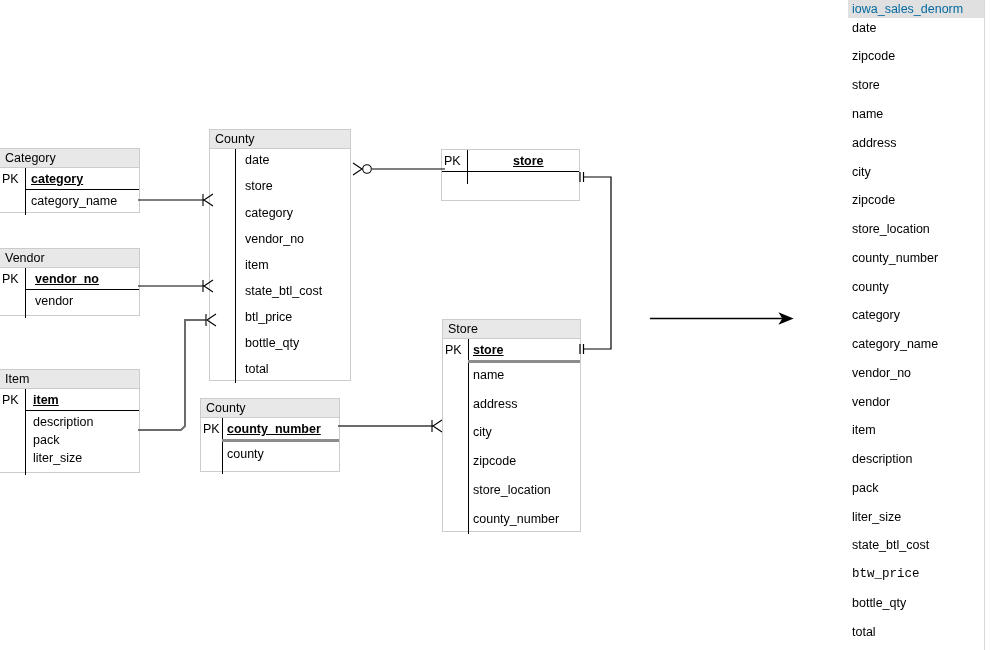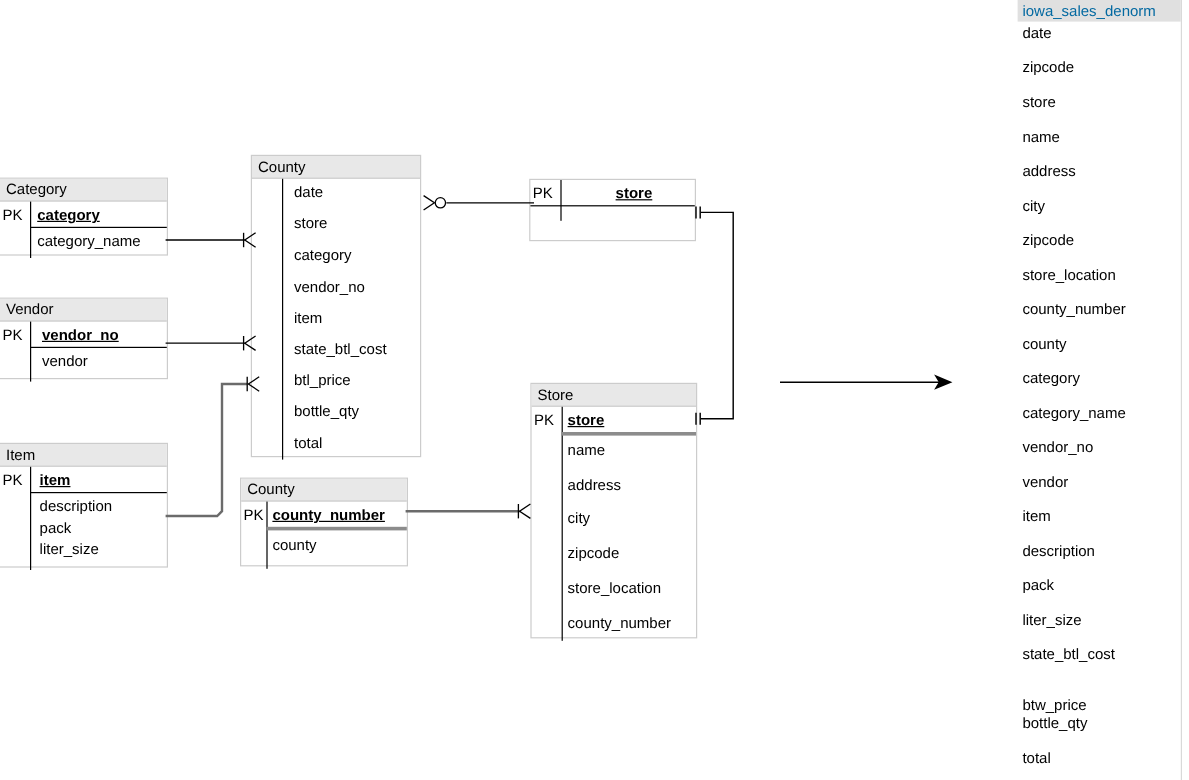--- a/index.html
+++ b/index.html
@@ -210,17 +210,17 @@
     <div class="colitem" style="top:280px;">county</div>
     <div class="colitem" style="top:308px;">category</div>
     <div class="colitem" style="top:337px;">category_name</div>
     <div class="colitem" style="top:366px;">vendor_no</div>
     <div class="colitem" style="top:395px;">vendor</div>
     <div class="colitem" style="top:423px;">item</div>
     <div class="colitem" style="top:452px;">description</div>
     <div class="colitem" style="top:481px;">pack</div>
     <div class="colitem" style="top:510px;">liter_size</div>
     <div class="colitem" style="top:538px;">state_btl_cost</div>
-    <div class="colitem" style="top:581px;">btw_price</div>
+    <div class="colitem" style="top:567px;font-family:Liberation Mono, monospace;">btw_price</div>
     <div class="colitem" style="top:596px;">bottle_qty</div>
     <div class="colitem" style="top:625px;">total</div>
   </div>
 </div>
 
 </body></html>

